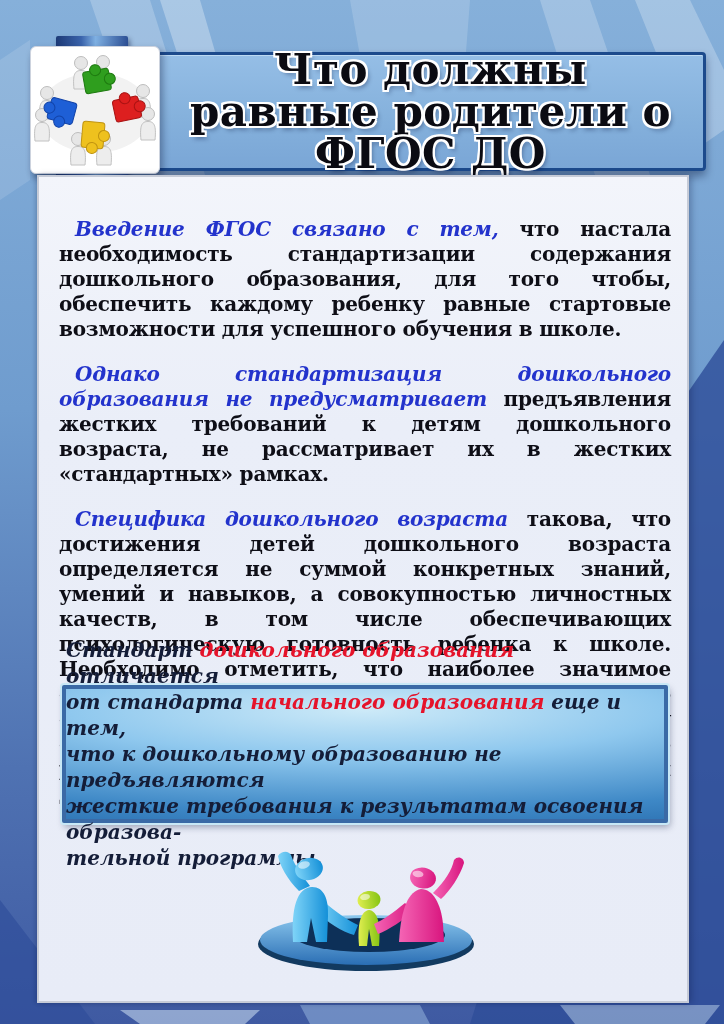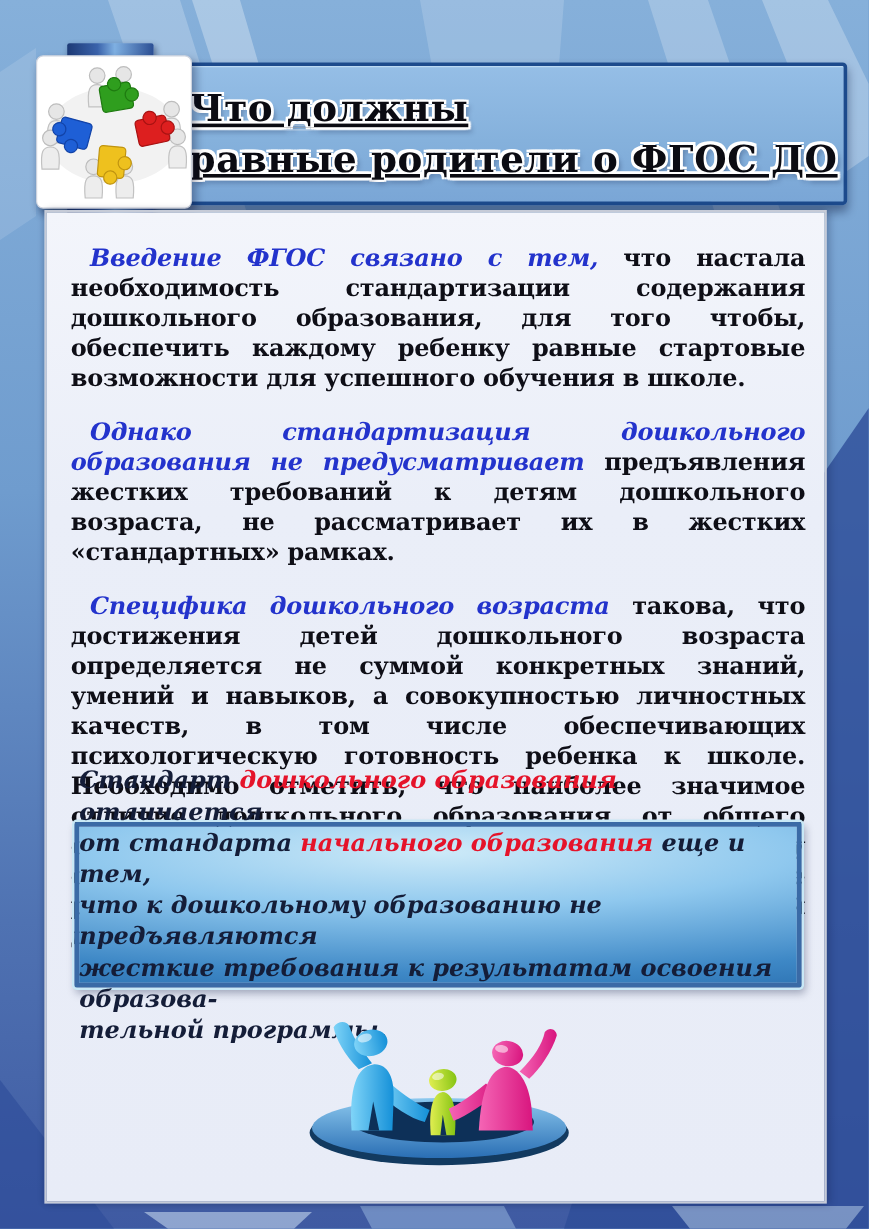--- a/index.html
+++ b/index.html
@@ -8,46 +8,45 @@
   .bg{position:absolute;left:0;top:0;width:724px;height:1024px;}
 
   
   .header-bar{
     position:absolute;left:35px;top:52px;width:665px;height:113px;
     background:linear-gradient(180deg,#95bee6 0%,#85b1dc 55%,#7aa6d6 100%);
     border:3px solid #1c4a8c;border-radius:4px;
     box-shadow:0 5px 8px rgba(5,15,50,.40), inset 0 1px 0 #bcd9f2;
     display:flex;align-items:center;justify-content:center;
   }
-  .title{width:100%;padding-left:120px;
-    font-weight:bold;font-size:31px;line-height:42px;color:#0b0b12;letter-spacing:.5px;
+  .title{width:100%;padding-left:120px;text-align:center;
+    font-weight:bold;font-size:42px;line-height:42px;color:#0b0b12;letter-spacing:.5px;
     text-shadow:-2px -2px 0 #fff,2px -2px 0 #fff,-2px 2px 0 #fff,2px 2px 0 #fff,
                  0 -2px 0 #fff,0 2px 0 #fff,-2px 0 0 #fff,2px 0 0 #fff,3px 4px 4px rgba(10,20,60,.35);
-    text-decoration:underline;
   }
   .icon-tab{
     position:absolute;left:56px;top:36px;width:72px;height:154px;
     background:linear-gradient(90deg,#1d3a76 0%,#3a63ab 35%,#7fb0e2 55%,#2c4f94 100%);
     border-radius:2px;box-shadow:2px 3px 5px rgba(5,15,50,.45);
   }
   .icon-card{
     position:absolute;left:30px;top:46px;width:128px;height:126px;
     background:#ffffff;border:1px solid #cdd3de;border-radius:6px;
     box-shadow:3px 4px 7px rgba(5,15,50,.35);
   }
   .icon-card svg{width:100%;height:100%;display:block;}
 
   
   .panel{
     position:absolute;left:37px;top:175px;width:652px;height:828px;
     background:linear-gradient(180deg,#f3f5fb 0%,#eaeef8 30%,#e8ecf7 100%);
     border:2px solid #c6cbd7;box-shadow:3px 0 6px rgba(10,20,60,.25), -2px 0 4px rgba(10,20,60,.15);
     box-sizing:border-box;
   }
-  .paras{position:absolute;left:20px;right:16px;top:26px;}
+  .paras{position:absolute;left:20px;right:16px;top:40px;}
   .para{margin:0 0 20px 0;font-size:20px;line-height:25px;font-weight:bold;
     color:#0e0e16;text-align:justify;text-indent:16px;letter-spacing:-0.2px;}
   .lead{color:#2333cc;font-style:italic;}
 
   
   .callout{
     position:absolute;left:23px;top:508px;width:606px;height:138px;
     border:4px solid #3a6aa6;border-radius:2px;
     box-shadow:0 0 0 2px #c8e8f6, 2px 4px 7px rgba(10,20,60,.35);
     background:radial-gradient(ellipse 130% 95% at 50% 16%, #cdeaf8 0%, #8fc8ee 38%, #3e88c6 82%, #2e74b4 100%);

